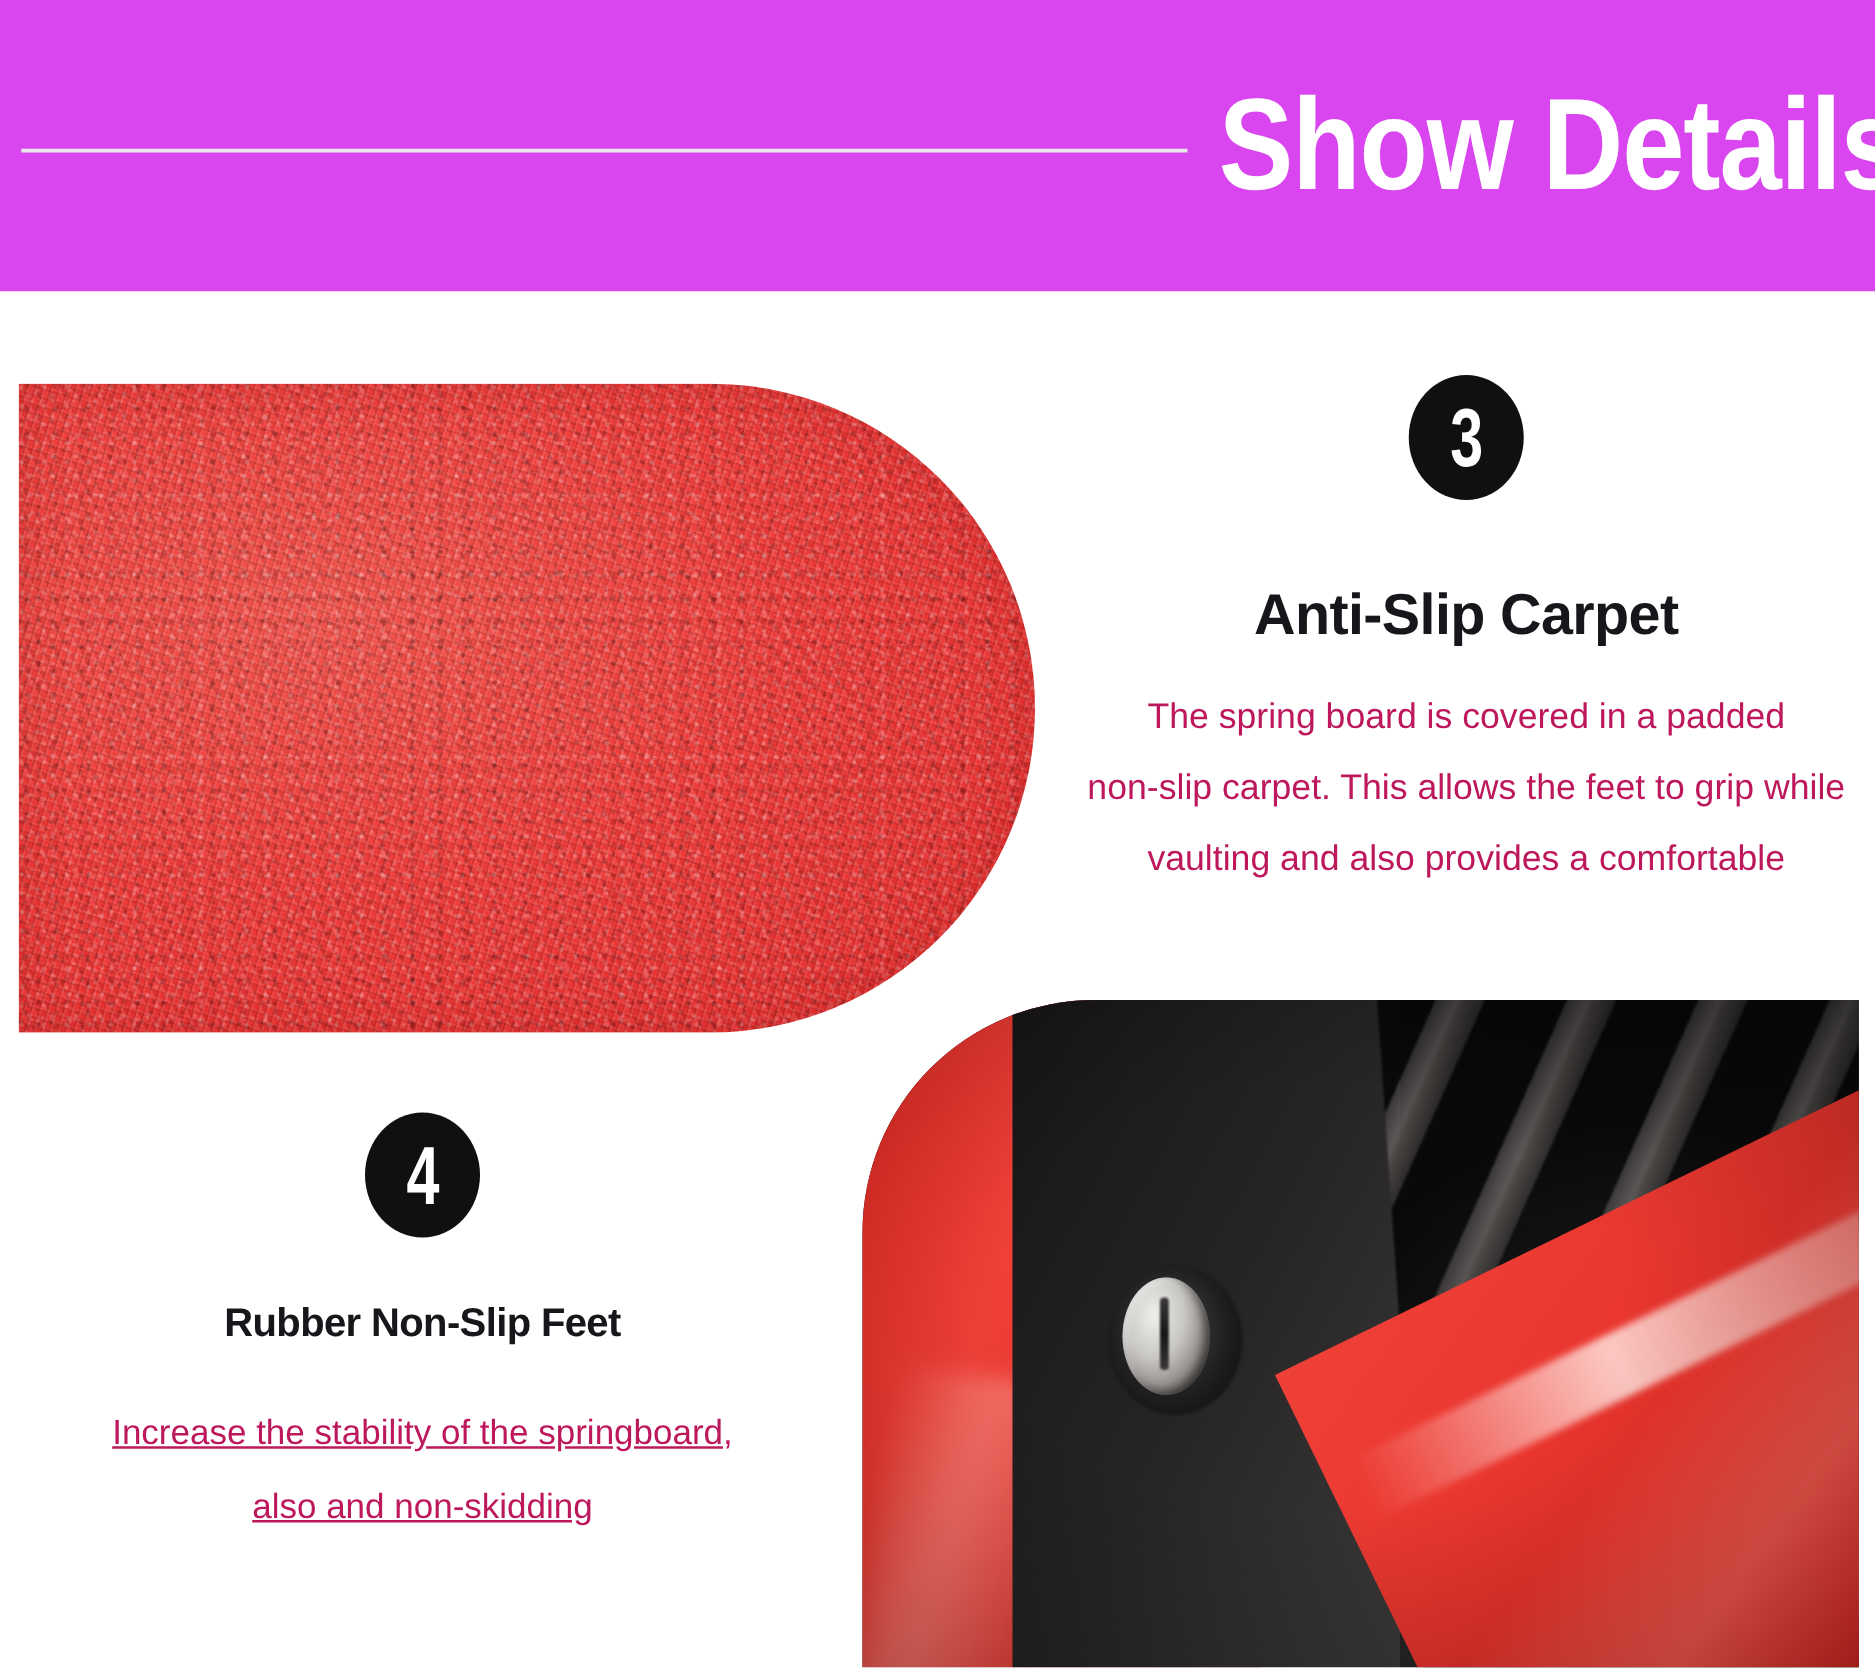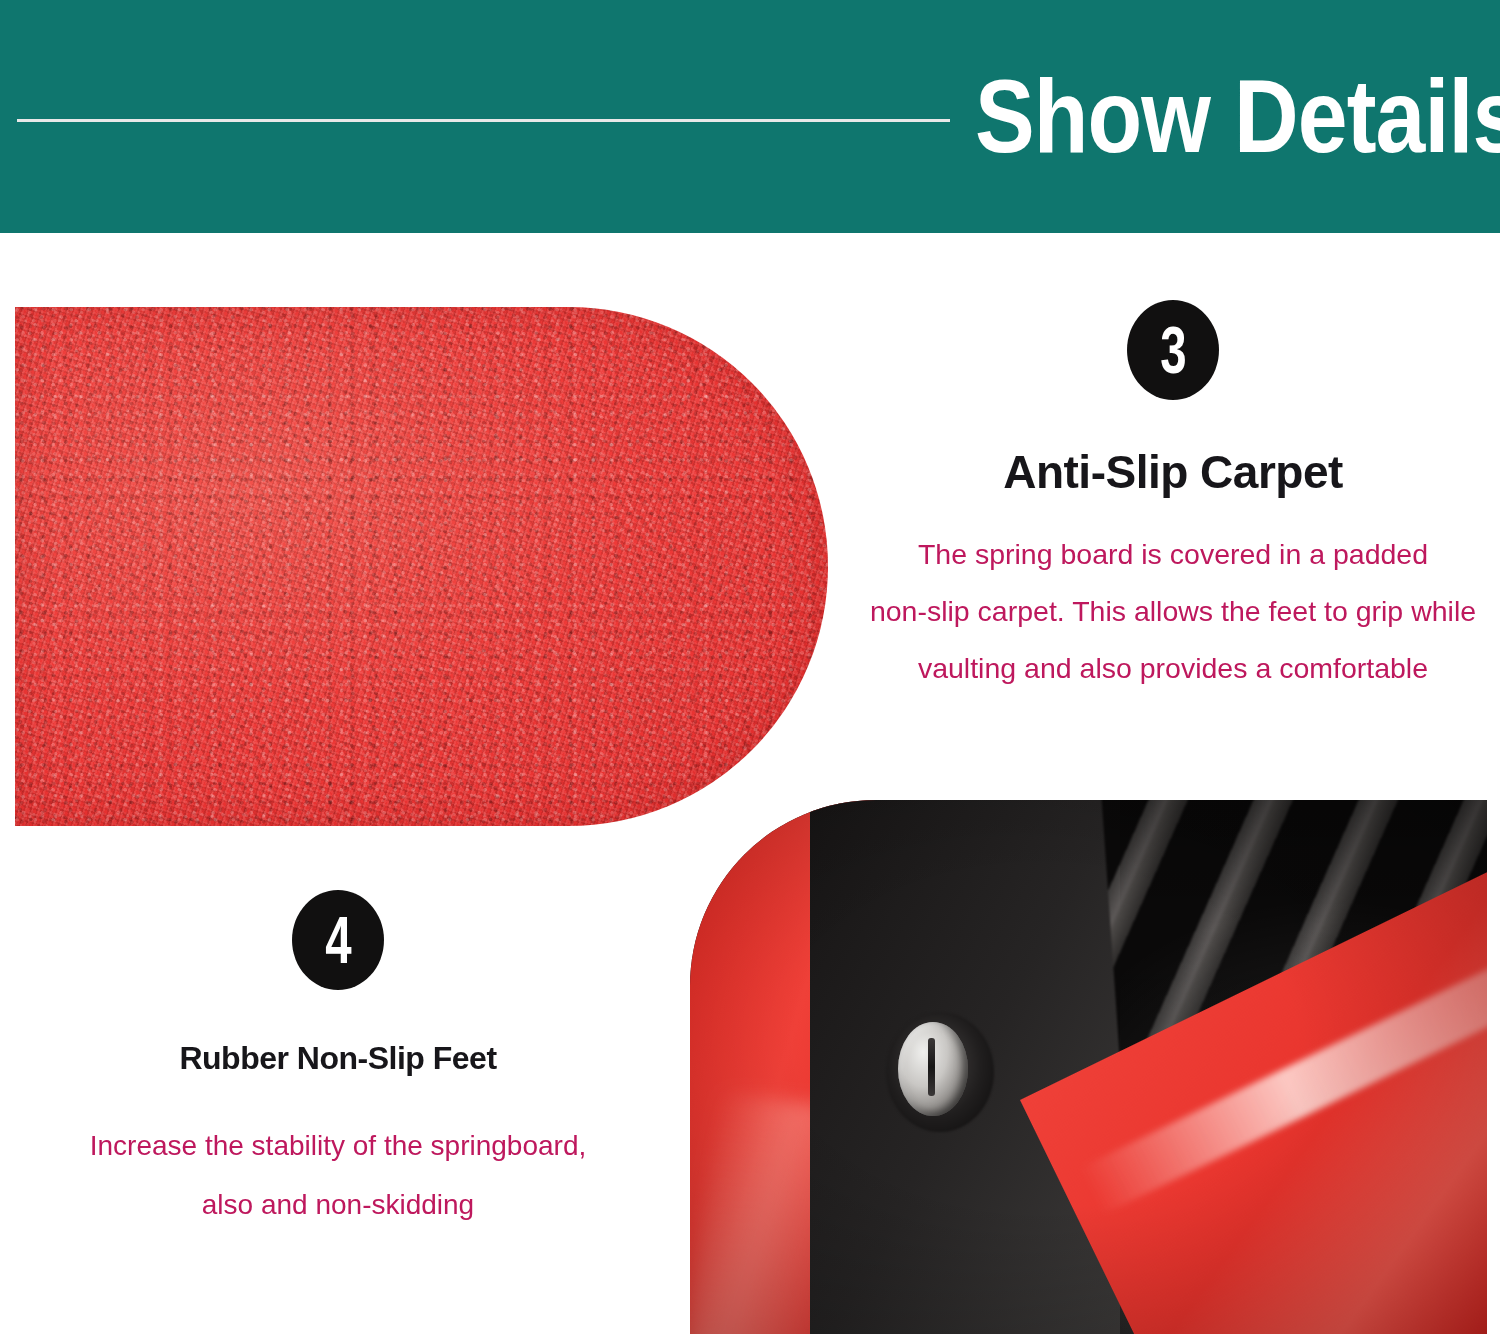--- a/index.html
+++ b/index.html
@@ -20,21 +20,21 @@
     overflow: hidden;
   }
 
   
   .header {
     position: absolute;
     left: 0;
     top: 0;
     width: 1500px;
     height: 233px;
-    background: #0f766e;
+    background: #d946ef;
     overflow: hidden;
   }
   .header-rule {
     position: absolute;
     left: 17px;
     top: 119px;
     width: 933px;
     height: 3px;
     background: #e8e8e8;
   }
@@ -255,33 +255,34 @@
 
   .feature-title {
     color: #17161a;
     font-size: 46px;
     font-weight: bold;
     letter-spacing: -0.5px;
     margin-top: 38px;
     line-height: 56px;
     white-space: nowrap;
   }
-  .feature-3 .feature-title { margin-top: 44px; }
+  .feature-3 .feature-title { margin-top: 63px; }
   .feature-4 .feature-title { font-size: 32px; margin-top: 40px; }
 
   .feature-body {
     color: #be185d;
     font-size: 28.5px;
     line-height: 57px;
     margin-top: 26px;
   }
   .feature-4 .feature-body {
     font-size: 28px;
     line-height: 59px;
     margin-top: 30px;
+    text-decoration: underline;
   }
   .feature-body .line { display: block; white-space: nowrap; }
 </style>
 </head>
 <body>
 
 <div class="page">
 
   <div class="header">
     <div class="header-rule"></div>

